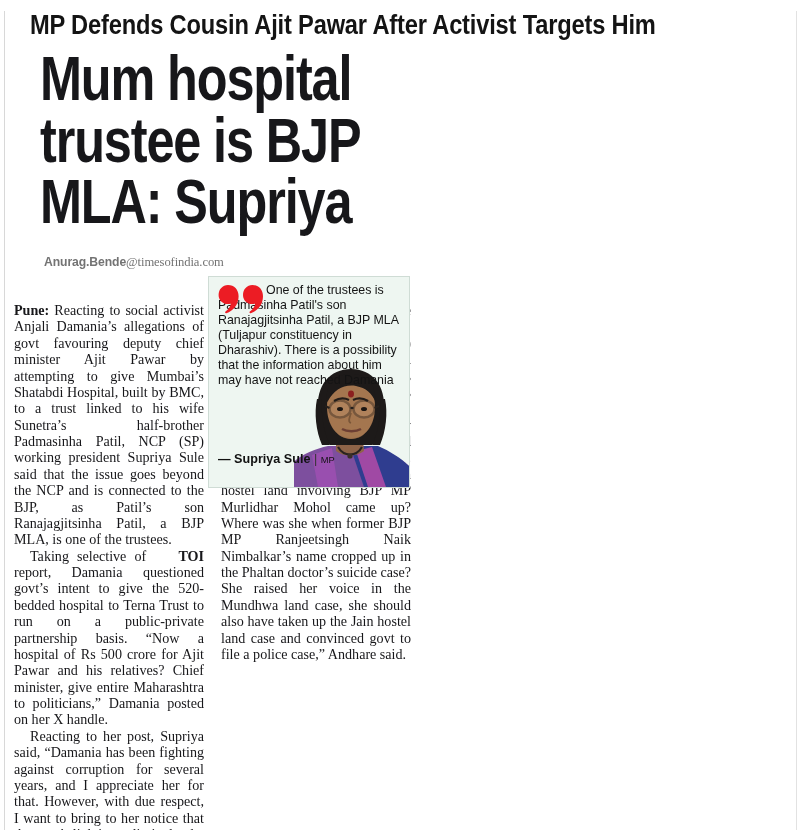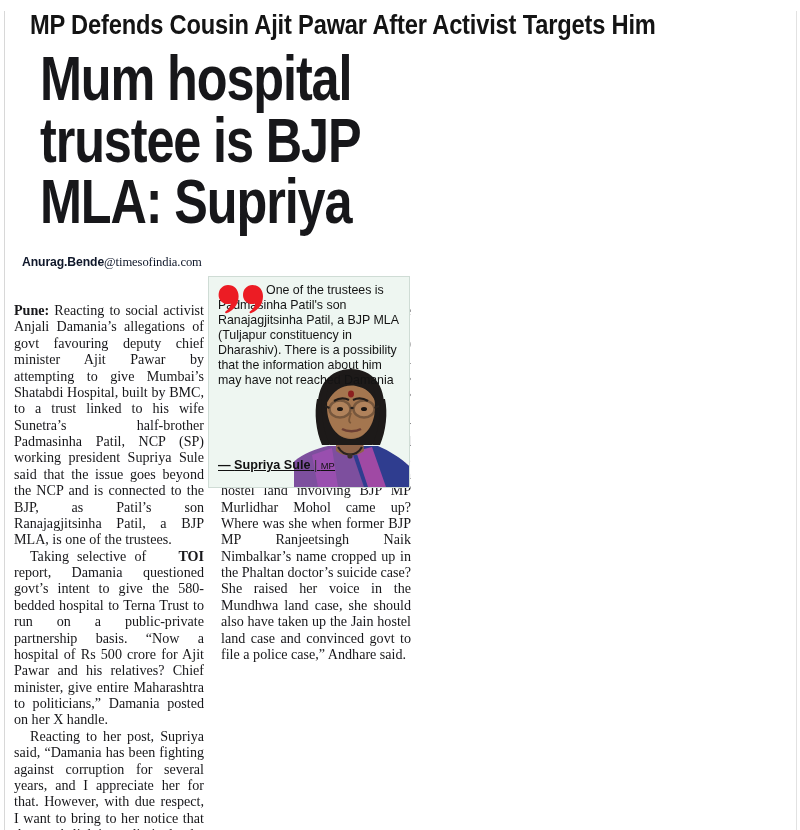--- a/index.html
+++ b/index.html
@@ -51,22 +51,22 @@
     transform:scaleX(0.80);
     transform-origin:left top;
     margin:8px 0 0 26px;
   }
   .headline .hl-line{display:block;white-space:nowrap;}
 
   
   .byline{
     font-family:"Liberation Serif", serif;
     font-size:12.6px;
-    color:#0f172a;
-    margin:22px 0 0 8px;
+    color:#737373;
+    margin:22px 0 0 30px;
     letter-spacing:-0.1px;
   }
   .byline b{font-family:"Liberation Sans", sans-serif;font-weight:700;font-size:12.2px;}
   .byline .dom{font-family:"Liberation Serif", serif;}
 
   
   .cols{
     position:absolute;
     left:14px;top:291px;
     width:404px;height:539px;
@@ -106,26 +106,25 @@
     position:relative;z-index:2;
     font-family:"Liberation Sans", sans-serif;
     font-size:12.4px;
     line-height:1.215;
     color:#141414;
     padding:6px 8px 0 9px;
     text-indent:48px;
   }
   .qattrib{
     position:absolute;
-    left:9px;bottom:14px;z-index:4;
+    left:9px;bottom:20px;z-index:4;
     font-family:"Liberation Sans", sans-serif;
     font-size:12.6px;
     line-height:1.18;
     color:#111;
-    text-decoration:underline;
   }
   .qattrib .nm{font-weight:700;}
   .qattrib .sep{font-weight:400;color:#333;}
   .qattrib .role{font-size:9.3px;font-weight:400;letter-spacing:0.2px;}
 
   .portrait{
     position:absolute;
     right:0;bottom:0;
     width:115px;height:128px;
     z-index:1;
@@ -148,21 +147,21 @@
     <span class="hl-line">trustee is BJP</span>
     <span class="hl-line">MLA: Supriya</span>
   </div>
 
   <div class="byline"><b>Anurag.Bende</b><span class="dom">@timesofindia.com</span></div>
 
   <div class="cols">
 
     <div class="col col-1">
       <p><span class="lead">Pune:</span><span> Reacting to social activist Anjali Damania’s allegations of govt favouring deputy chief minister Ajit Pawar by attempting to give Mumbai’s Shatabdi Hospital, built by BMC, to a trust linked to his wife Sunetra’s half-brother Padmasinha Patil, NCP (SP) working president Supriya Sule said that the issue goes beyond the NCP and is connected to the BJP, as Patil’s son Ranajagjitsinha Patil, a BJP MLA, is one of the trustees.</span></p>
-      <p><span>Taking selective of </span><span class="toi">TOI</span><span> report, Damania questioned govt’s intent to give the 580-bedded hospital to Terna Trust to run on a public-private partnership basis. “Now a hospital of Rs 500 crore for Ajit Pawar and his relatives? Chief minister, give entire Maharashtra to politicians,” Damania posted on her X handle.</span></p>
+      <p><span>Taking selective of </span><span class="toi">TOI</span><span> report, Damania questioned govt’s intent to give the 520-bedded hospital to Terna Trust to run on a public-private partnership basis. “Now a hospital of Rs 500 crore for Ajit Pawar and his relatives? Chief minister, give entire Maharashtra to politicians,” Damania posted on her X handle.</span></p>
       <p>Reacting to her post, Supriya said, “Damania has been fighting against corruption for several years, and I appreciate her for that. However, with due respect, I want to bring to her notice that the trust’s link is not limited only</p>
     </div>
 
     <div class="col col-2">
       <p>to Ajit Pawar and his wife Sunetra.”</p>
       <p>Supriya said, “He (the MLA) took the initiative to induct a drug accused into BJP, and he is the same person who now looks after the trust.”</p>
       <p>Shiv Sena (UBT) deputy leader Sushama Andhare accused Damania of being selective. “Where was she when the Jain hostel land involving BJP MP Murlidhar Mohol came up? Where was she when former BJP MP Ranjeetsingh Naik Nimbalkar’s name cropped up in the Phaltan doctor’s suicide case? She raised her voice in the Mundhwa land case, she should also have taken up the Jain hostel land case and convinced govt to file a police case,” Andhare said.</p>
     </div>
   </div>
 

